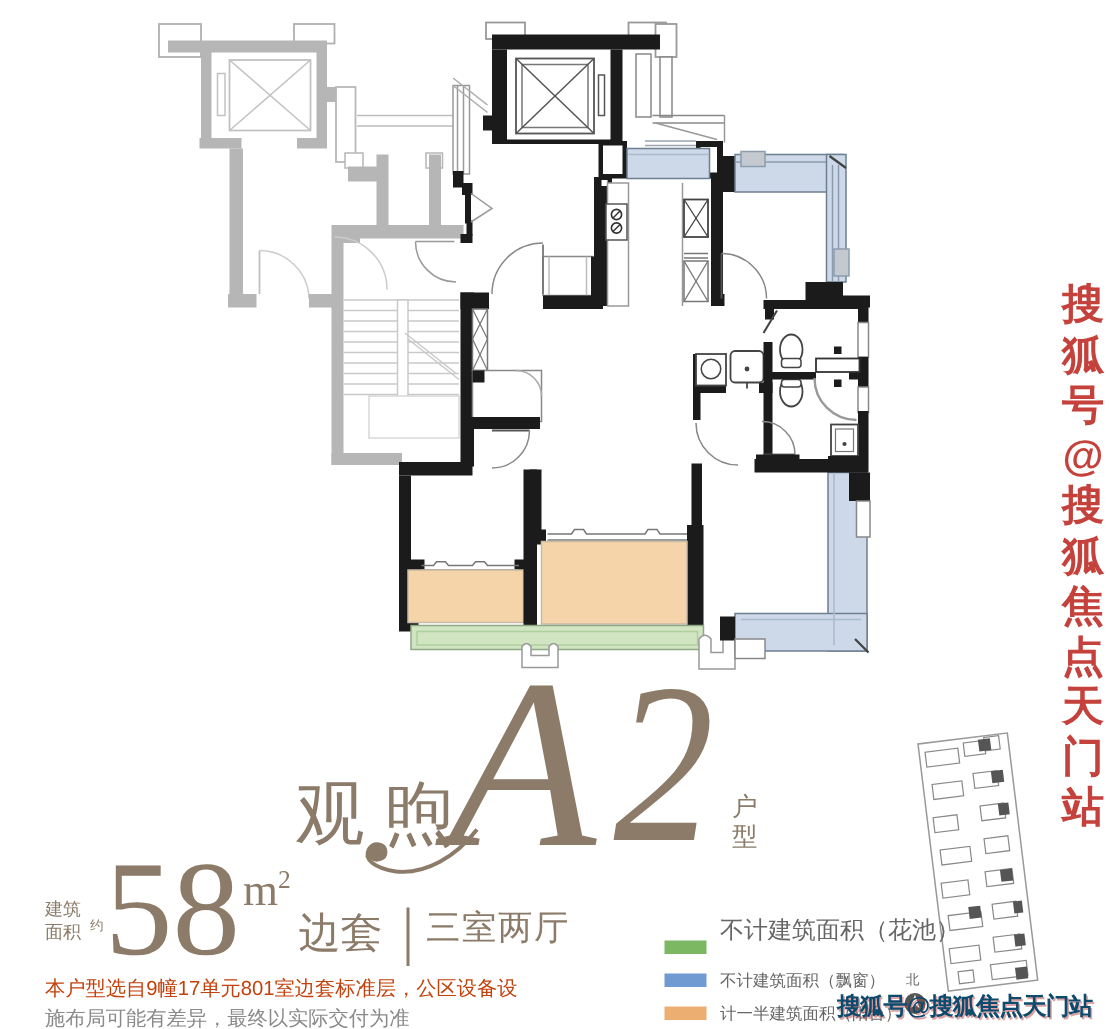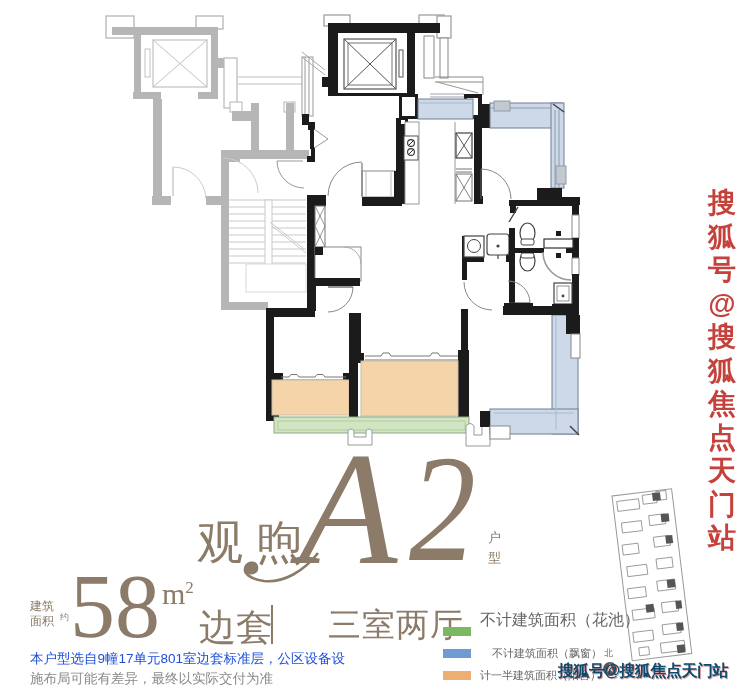--- a/index.html
+++ b/index.html
@@ -422,46 +422,46 @@
 
 <div class="abs taupe" style="left:299px;top:429px;font-family:'Liberation Serif',serif;font-style:italic;font-size:161px;line-height:1;">A</div>
 
 <div class="abs taupe" style="left:409px;top:433px;font-family:'Liberation Serif',serif;font-style:italic;font-size:152px;line-height:1;transform:scaleX(0.88);transform-origin:left top;">2</div>
 
 <svg class="abs" style="left:200px;top:527px;" width="160" height="80" viewBox="0 0 160 80" fill="none">
 <path d="M 118 26 C 104 44 84 56 64 54 C 50 52 42 46 46 39 C 49 34 57 35 57 41 C 57 46 51 47 48 44" stroke="#8b7b68" stroke-width="2.6"></path>
 <circle cx="51" cy="42" r="5.5" fill="#8b7b68"></circle>
 </svg>
 
-<div class="abs taupe" style="left:488px;top:528px;font-size:13px;line-height:20px;width:18px;">户型</div>
+<div class="abs taupe" style="left:488px;top:528px;font-size:17px;line-height:20px;width:18px;">户型</div>
 
 <div class="abs taupe" style="left:30px;top:600px;font-size:12px;line-height:15px;width:26px;font-family:Liberation Mono, monospace;">建筑面积</div>
 <div class="abs taupe" style="left:60px;top:611px;font-size:9px;">约</div>
 
 <div class="abs taupe" style="left:70px;top:562px;font-family:'Liberation Serif',serif;font-size:90px;line-height:1;">58</div>
 
 <div class="abs taupe" style="left:162px;top:577px;font-family:'Liberation Serif',serif;font-size:30px;">m<sup style="font-size:17px;">2</sup></div>
 
-<div class="abs taupe" style="left:199px;top:603px;font-size:37px;letter-spacing:0px;">边套</div>
+<div class="abs taupe" style="left:199px;top:603px;font-size:28px;letter-spacing:0px;">边套</div>
 
 <div class="abs" style="left:271px;top:605px;width:2px;height:39px;background:#8b7b68;"></div>
 
-<div class="abs taupe" style="left:284px;top:603px;font-size:33px;letter-spacing:1px;margin-left:44px;">三室两厅</div>
-
-<div class="abs" style="left:30px;top:650px;font-size:13.5px;color:#1d4ed8;">本户型选自9幢17单元801室边套标准层，公区设备设</div>
+<div class="abs taupe" style="left:284px;top:603px;font-size:23px;letter-spacing:1px;">三室两厅</div>
+
+<div class="abs" style="left:30px;top:650px;font-size:13.5px;color:#c2410c;">本户型选自9幢17单元801室边套标准层，公区设备设</div>
 
 <div class="abs" style="left:30px;top:670px;font-size:13.5px;color:#8a8a8a;">施布局可能有差异，最终以实际交付为准</div>
 
 <div class="abs" style="left:443px;top:627px;width:28px;height:9px;background:#7cb862;"></div>
 
 <div class="abs" style="left:480px;top:610px;font-size:16px;color:#666666;">不计建筑面积（花池）</div>
 
 <div class="abs" style="left:443px;top:649px;width:28px;height:9px;background:#6f9bd2;"></div>
 
-<div class="abs" style="left:480px;top:646px;font-size:11px;color:#666666;margin-left:12px;">不计建筑面积（飘窗）</div>
+<div class="abs" style="left:480px;top:646px;font-size:11px;color:#666666;">不计建筑面积（飘窗）</div>
 
 <div class="abs" style="left:443px;top:671px;width:28px;height:9px;background:#ecaf71;"></div>
 
 <div class="abs" style="left:480px;top:668px;font-size:11px;color:#666666;">计一半建筑面积（阳台）</div>
 
 <div class="abs" style="left:558px;top:661px;font-size:16px;font-weight:bold;color:#0c4a6e;letter-spacing:-0.5px;text-shadow:1px 1px 0 rgba(190,70,70,0.5);">搜狐号@搜狐焦点天门站</div>
 
 <div class="abs" style="left:706px;top:186px;width:32px;font-size:28px;font-weight:bold;color:#c5413c;line-height:33.5px;text-align:center;white-space:pre-line;">搜
 狐
 号

